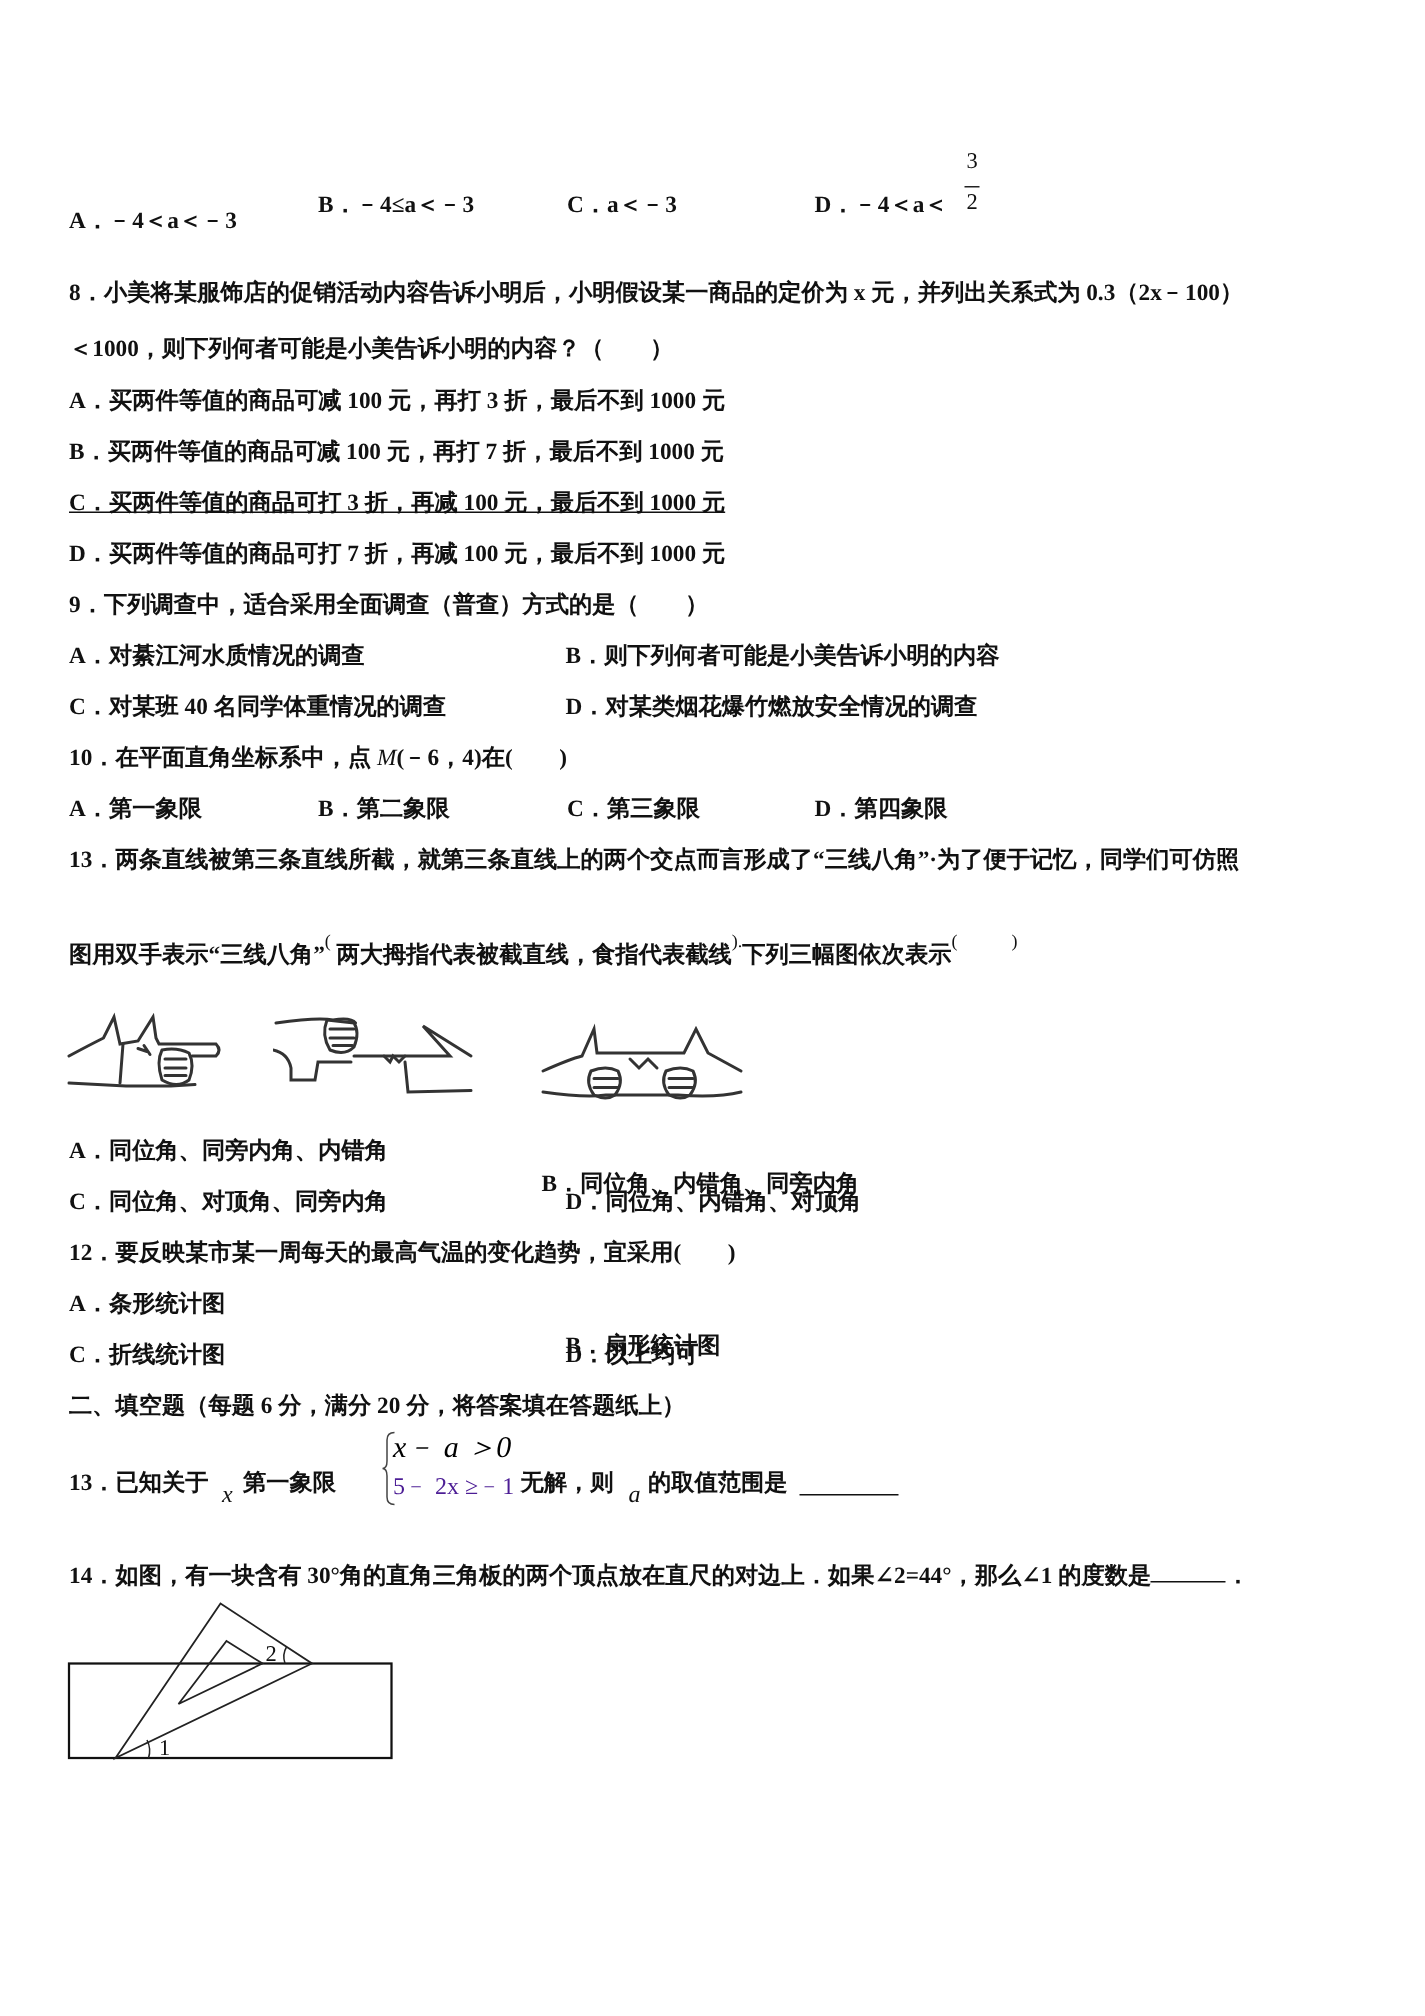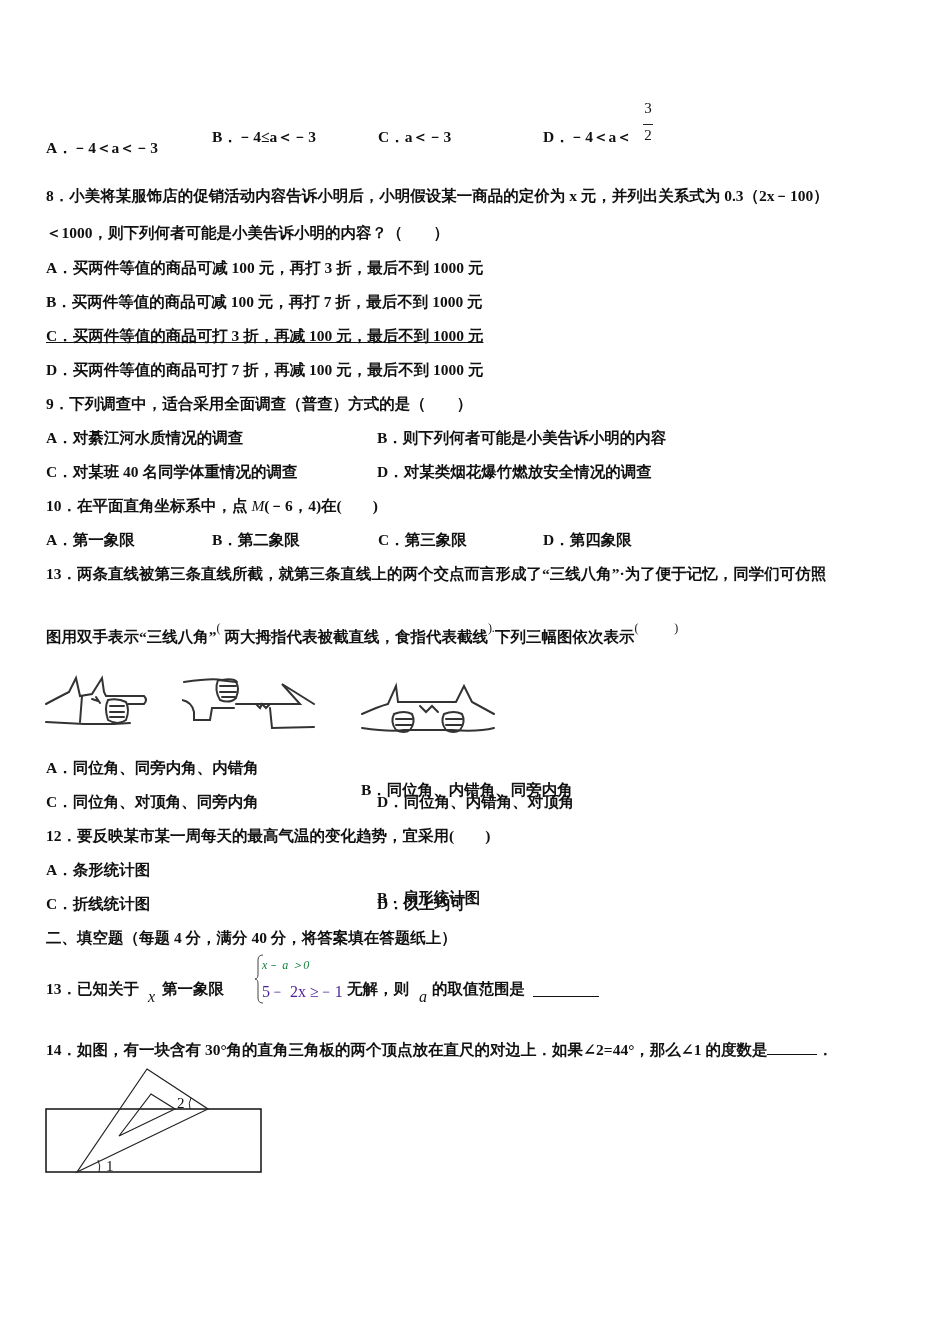--- a/index.html
+++ b/index.html
@@ -89,29 +89,29 @@
 <div class="opt" style="left:361px;top:758px;margin-top:22px;">B．同位角、内错角、同旁内角</div>
 <div class="opt" style="left:46px;top:792px;">C．同位角、对顶角、同旁内角</div>
 <div class="opt" style="left:377px;top:792px;">D．同位角、内错角、对顶角</div>
 
 <div class="line" style="top:826px;">12．要反映某市某一周每天的最高气温的变化趋势，宜采用(　　)</div>
 <div class="opt" style="left:46px;top:860px;">A．条形统计图</div>
 <div class="opt" style="left:377px;top:888px;">B．扇形统计图</div>
 <div class="opt" style="left:46px;top:894px;">C．折线统计图</div>
 <div class="opt" style="left:377px;top:894px;">D．以上均可</div>
 
-<div class="line" style="top:928px;">二、填空题（每题 4 分，满分 40 分，将答案填在答题纸上）</div>
+<div class="line" style="top:928px;">二、填空题（每题 6 分，满分 20 分，将答案填在答题纸上）</div>
 
 <div class="line" style="top:979px;">13．已知关于</div>
 <div class="opt math" style="left:148px;top:987px;font-size:16px;">x</div>
 <div class="opt" style="left:162px;top:979px;">第一象限</div>
 <svg style="left:254px;top:954px;" width="10" height="50" viewBox="0 0 10 50">
   <path d="M9 1 Q4 1 4 6 L4 20 Q4 25 1 25 Q4 25 4 30 L4 44 Q4 49 9 49" fill="none" stroke="#444" stroke-width="1"></path>
 </svg>
-<div class="opt math" style="left:262px;top:955px;font-size:12px;color:#15803d;">x﹣ a ＞0</div>
+<div class="opt math" style="left:262px;top:955px;font-size:20px;color:#000000;">x﹣ a ＞0</div>
 <div class="opt math" style="left:262px;top:982px;font-size:16px;color:#4c1d95;font-style:normal;">5﹣ 2x ≥﹣1</div>
 <div class="opt" style="left:347px;top:979px;">无解，则</div>
 <div class="opt math" style="left:419px;top:987px;font-size:16px;">a</div>
 <div class="opt" style="left:432px;top:979px;">的取值范围是</div>
 <div class="opt" style="left:533px;top:979px;"><span class="blank" style="width:66px;height:17px;"></span></div>
 
 <div class="line" style="top:1038px;">
   <span>14．如图，有一块含有 30°角的直角三角板的两个顶点放在直尺的对边上．如果∠2=44°，那么∠1 的度数是</span><span class="blank" style="width:50px;height:16px;"></span><span>．</span>
 </div>
 

